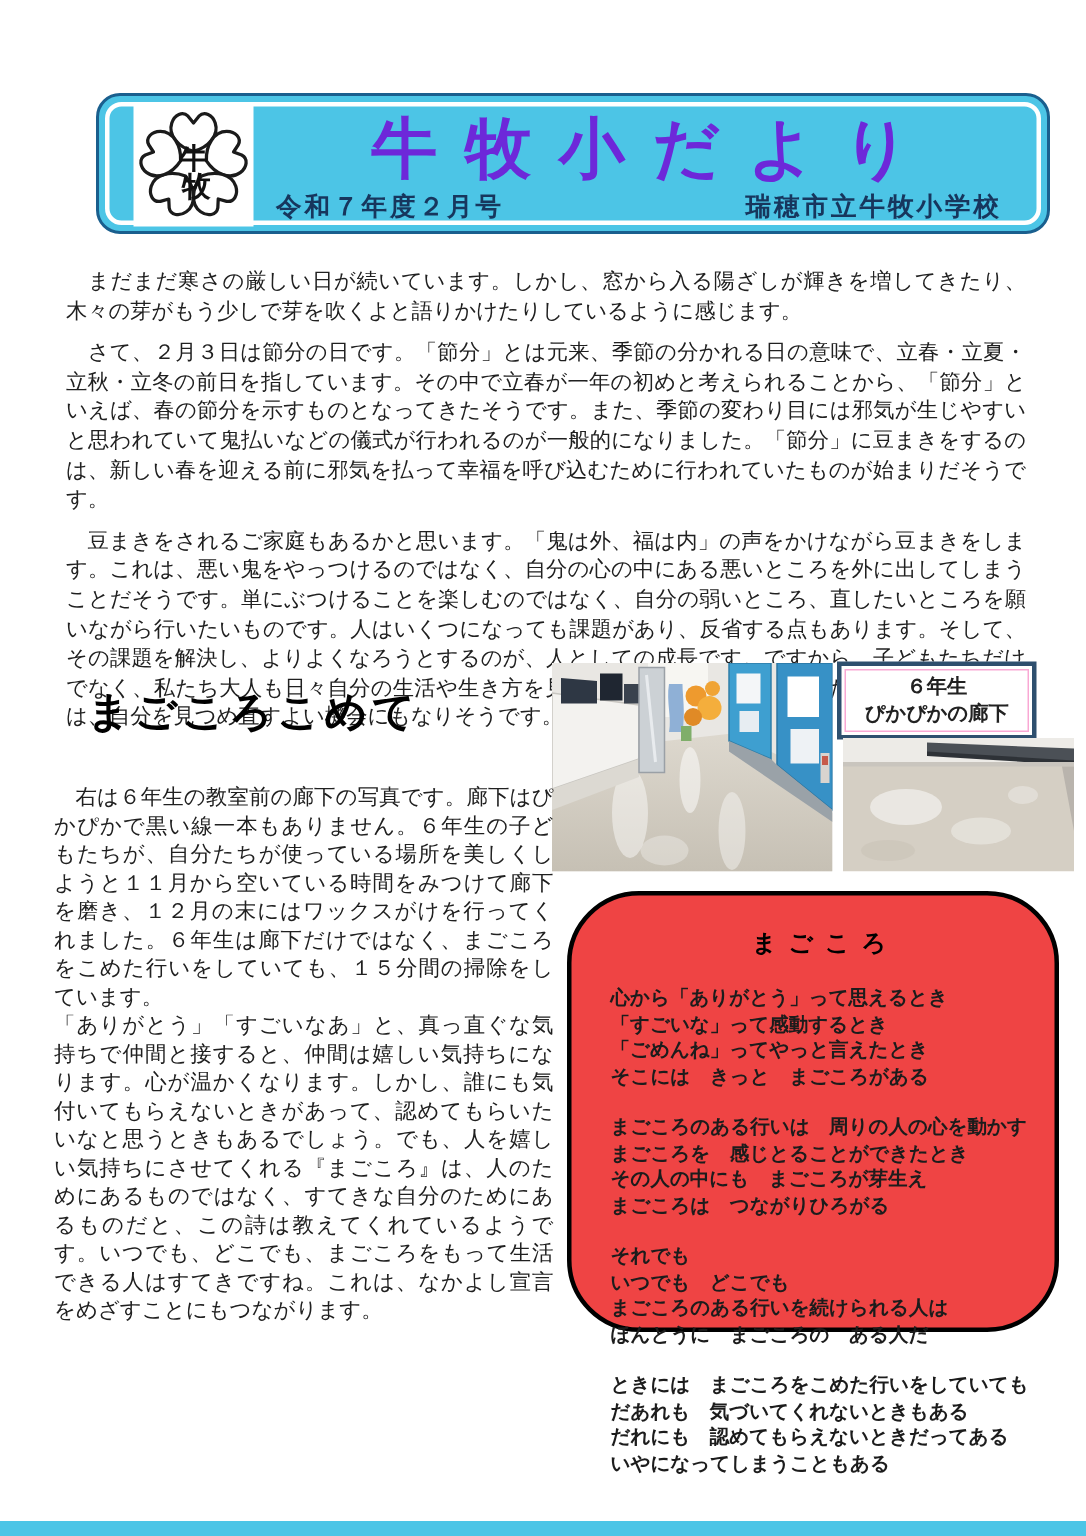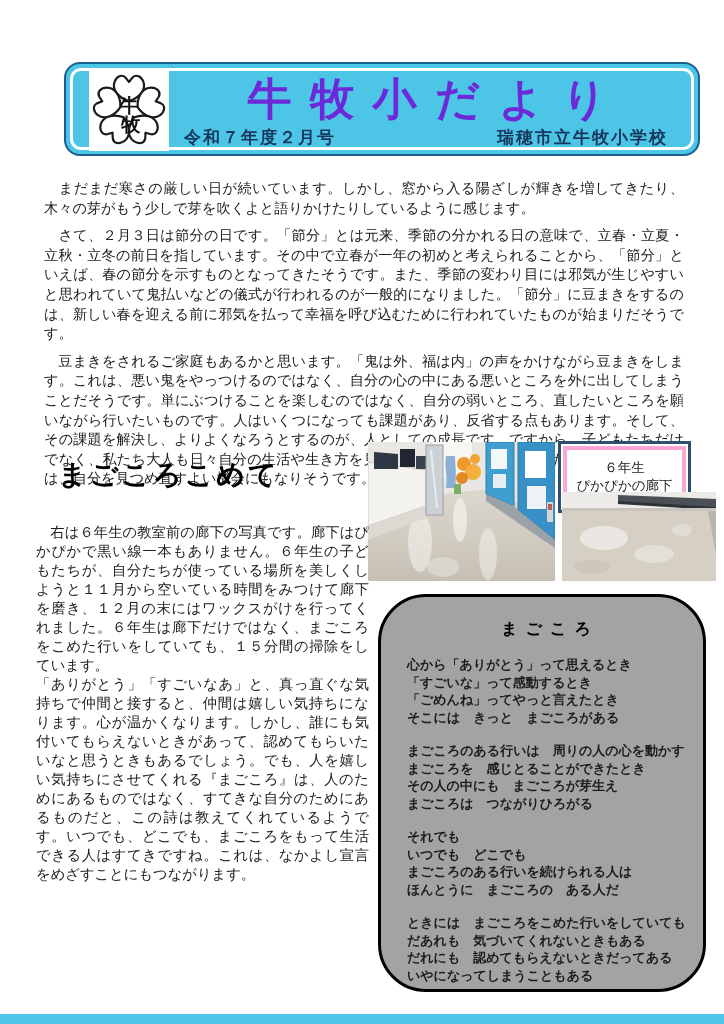--- a/index.html
+++ b/index.html
@@ -28,26 +28,26 @@
   .article-body{position:absolute;left:36px;top:523px;width:333px;font-size:14.3px;line-height:19px;
                 text-align:justify;color:#202020;}
   .article-body p{margin:0;}
 
   
   .photo-large{position:absolute;left:368px;top:442px;width:187px;height:139px;}
   .photo-small{position:absolute;left:562px;top:492px;width:154px;height:89px;}
   .photo-large svg,.photo-small svg{display:block;}
   .caption{position:absolute;left:558px;top:441px;width:133px;background:#fff;
            border:3px solid #2e4f6e;padding:2px;box-sizing:border-box;}
-  .caption-inner{border:4px solid #f9a8d4;padding:9px 2px;font-size:13.5px;line-height:18px;
-                 text-align:center;white-space:pre-line;color:#222;font-weight:normal;}
+  .caption-inner{border:1px solid #f9a8d4;padding:2px 2px;font-size:13.5px;line-height:18px;
+                 text-align:center;white-space:pre-line;color:#222;font-weight:bold;}
 
   
-  .poem-box{position:absolute;left:378px;top:594px;width:328px;height:398px;border:3px solid #000;
-            border-radius:48px;box-sizing:border-box;padding:14px 10px 0 26px;background:#a3a3a3;}
+  .poem-box{position:absolute;left:378px;top:594px;width:328px;height:294px;border:3px solid #000;
+            border-radius:48px;box-sizing:border-box;padding:14px 10px 0 26px;background:#ef4444;}
   .poem-title{text-align:center;font-size:16px;font-weight:bold;letter-spacing:8px;margin:8px 0 16px;color:#000;}
   .stanza{font-size:13px;line-height:17.5px;white-space:pre-line;margin:4px 0 16px 0;color:#1c1c1c;font-weight:bold;}
 
   
   .footer-bar{position:absolute;left:0;bottom:0;width:724px;height:10px;background:#4cc5e6;}
 </style>
 </head>
 <body>
 
 <div class="page">

